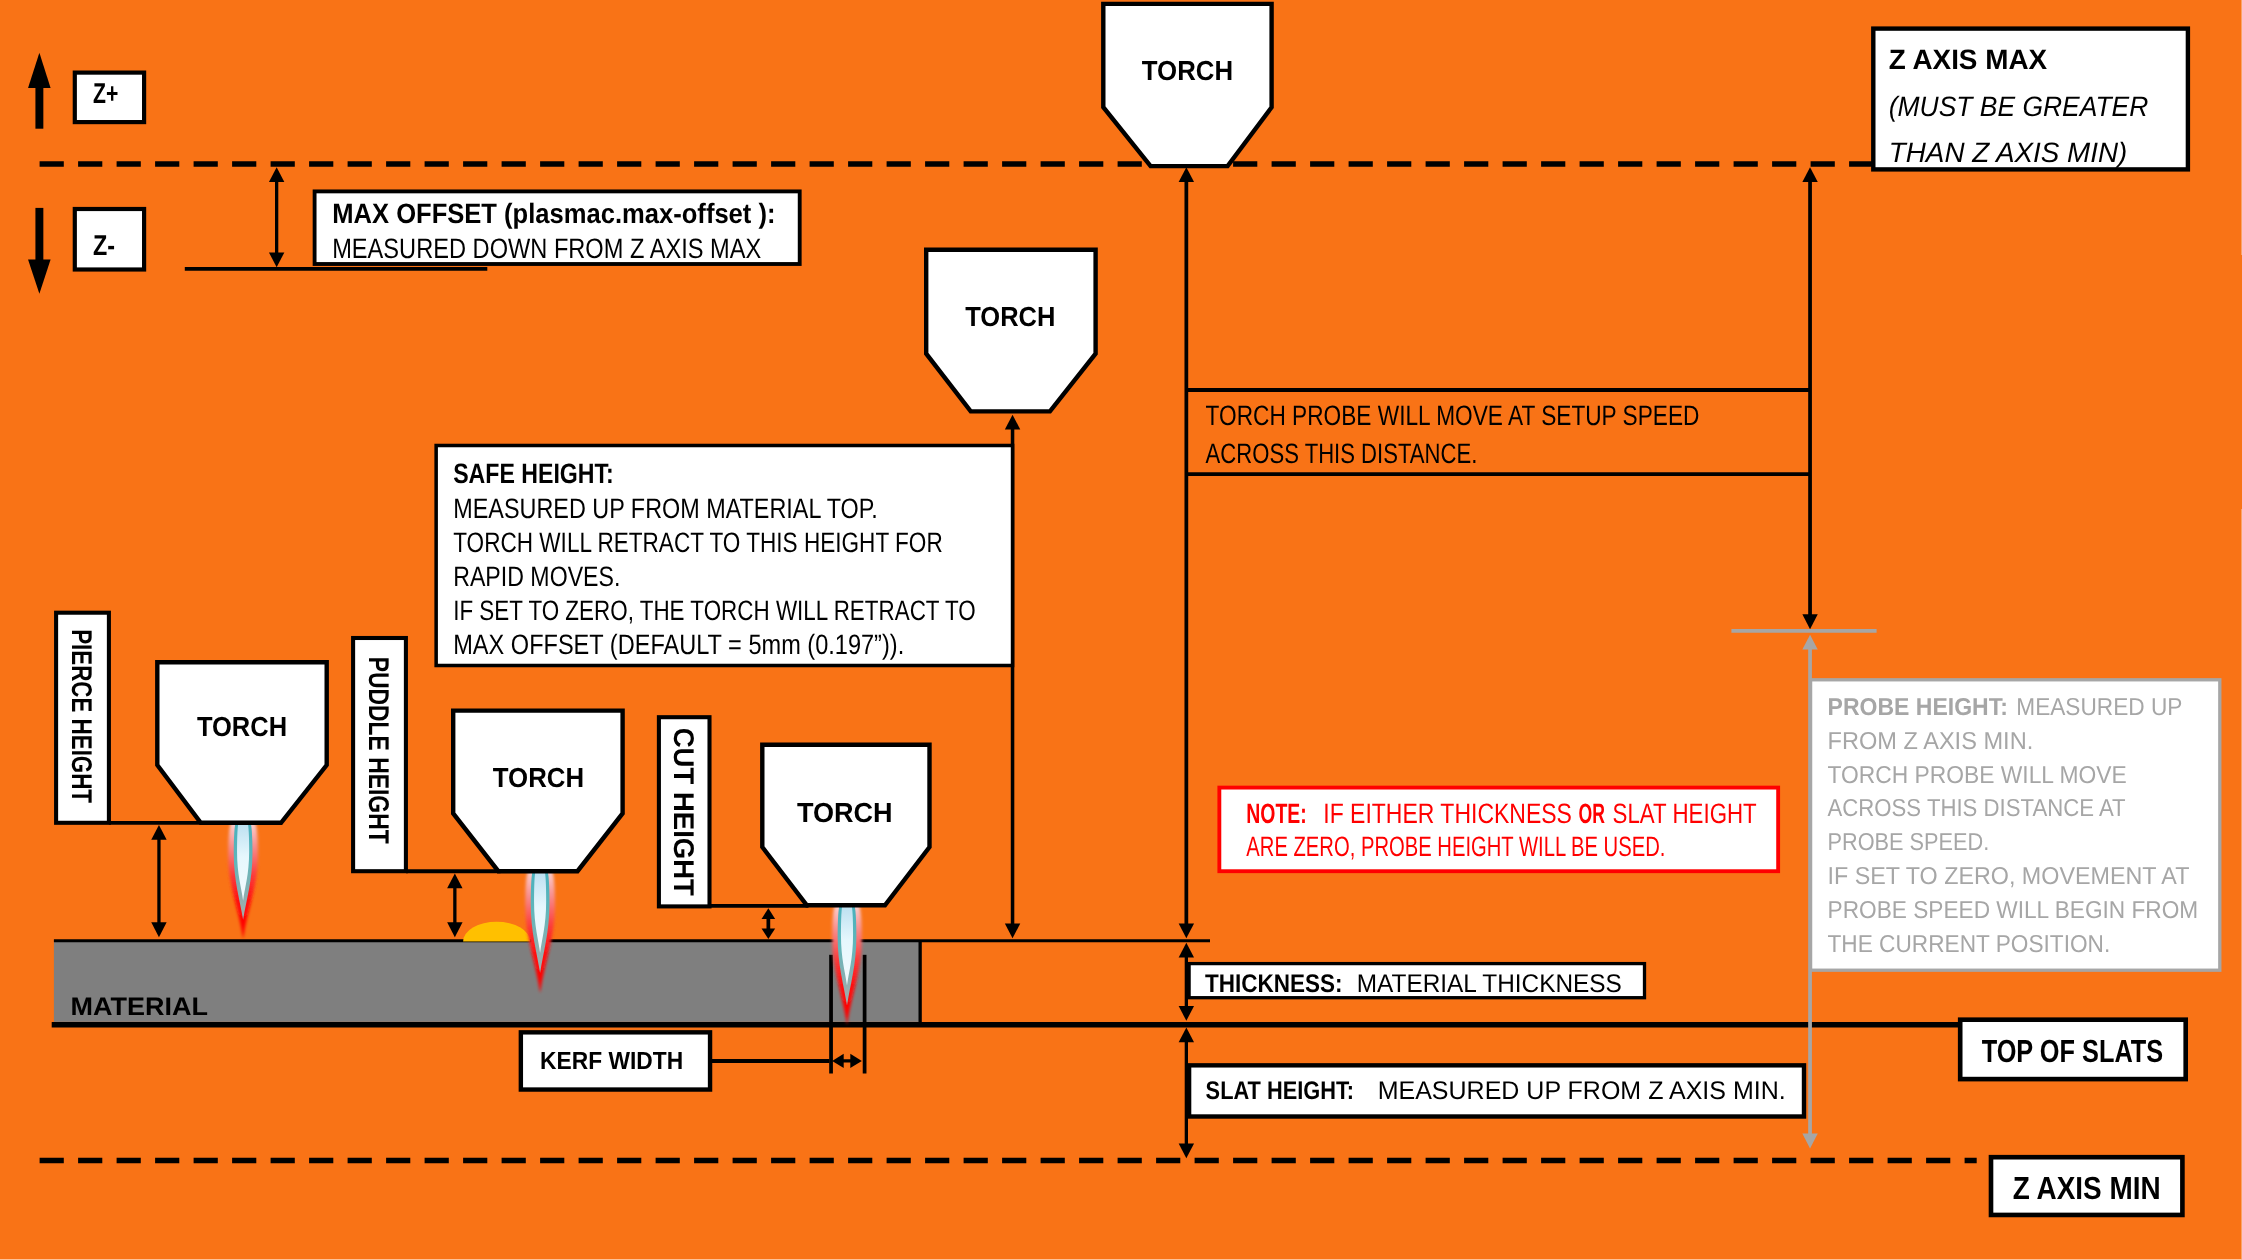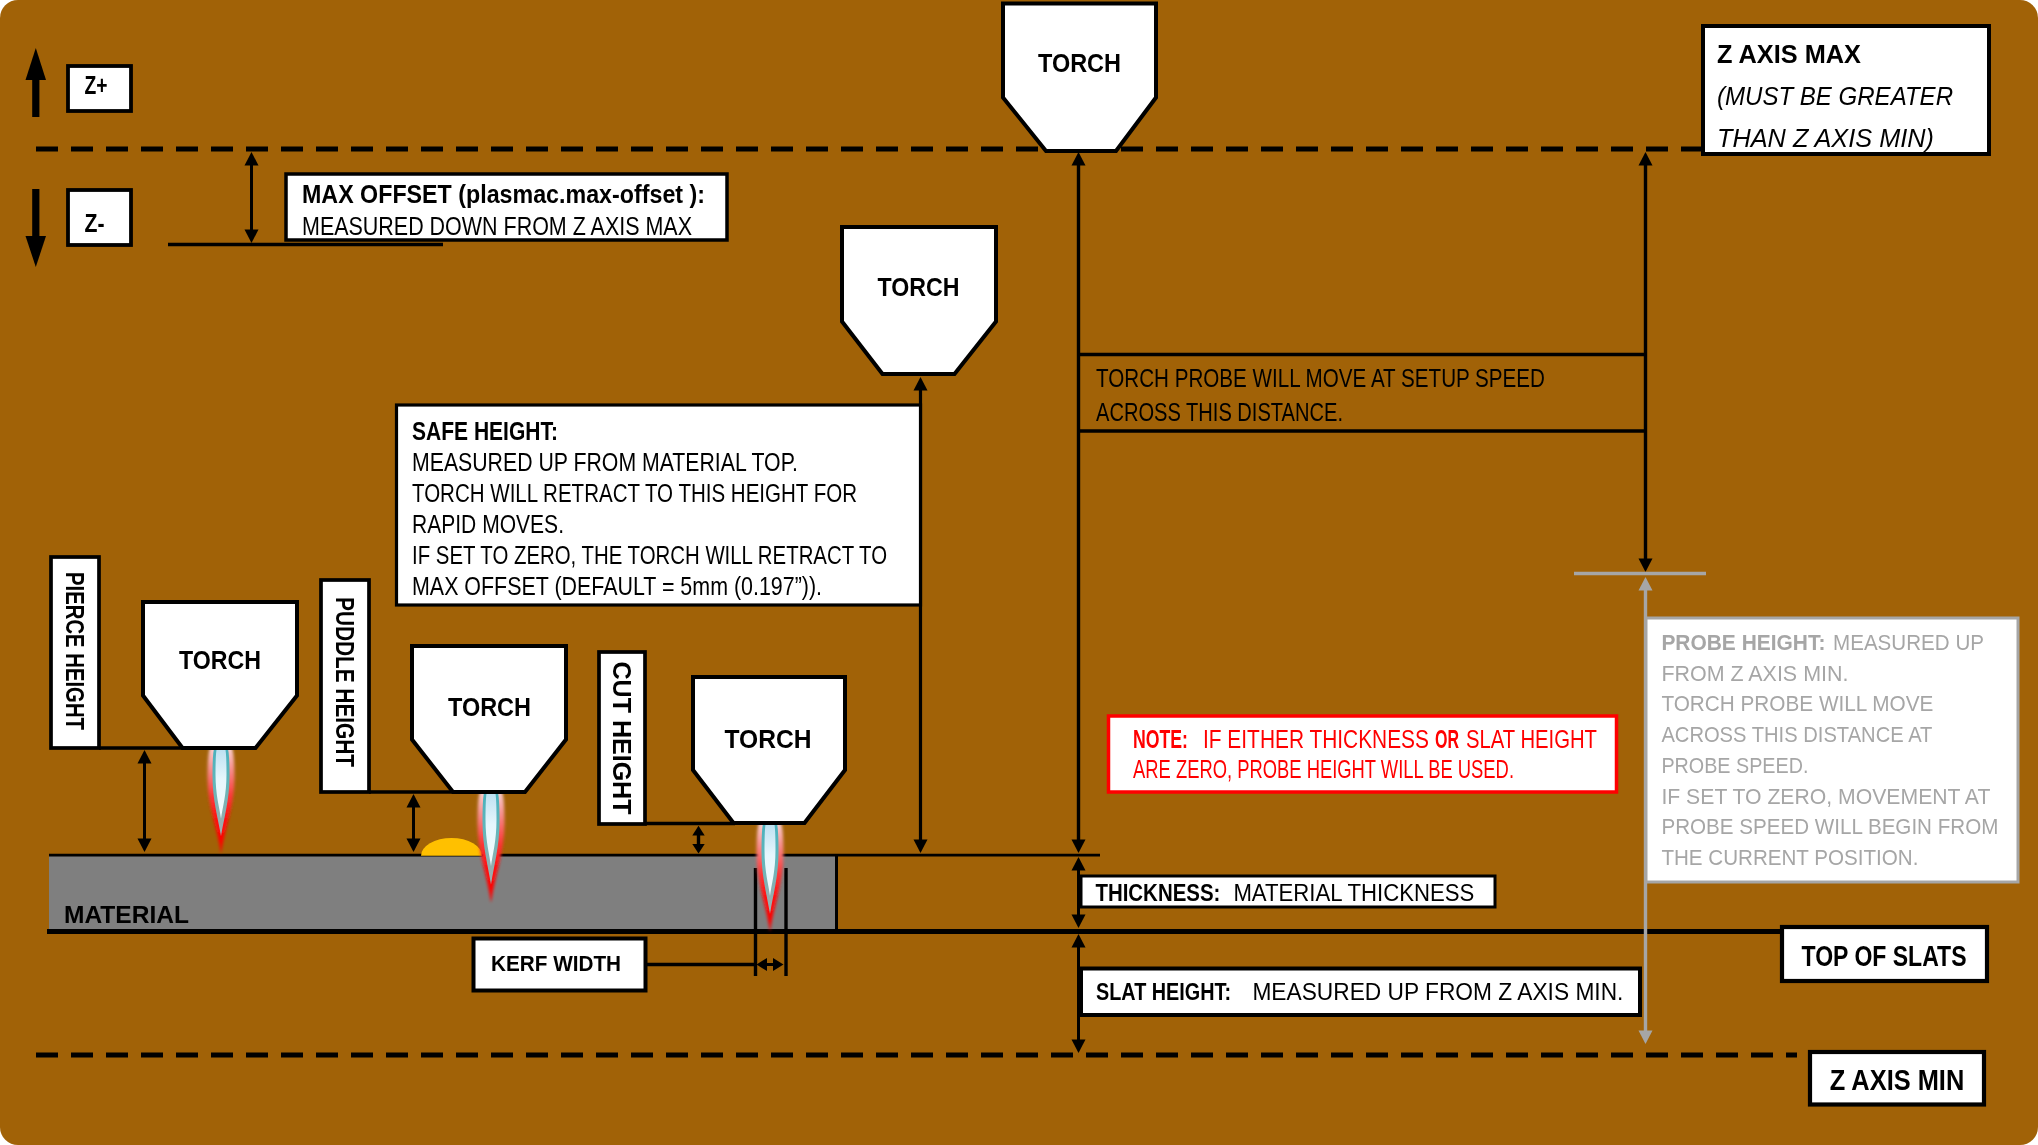--- a/index.html
+++ b/index.html
@@ -1,16 +1,16 @@
 <!DOCTYPE html>
 <html><head>
 <meta charset="utf-8">
 <style>
 html,body{margin:0;padding:0;background:#fff;}
-#wrap{position:relative;width:2038px;height:1145px;background:#a16207;overflow:hidden;border-radius:18px;}
+#wrap{position:relative;width:2038px;height:1145px;background:#f97316;overflow:hidden;}
 svg{position:absolute;left:0;top:0;}
 text{font-family:"Liberation Sans",sans-serif;}
 .b{font-weight:bold}
 .i{font-style:italic}
 </style>
 </head>
 <body>
 <div id="wrap">
 <svg width="2038" height="1145" viewBox="0 0 2038 1145">
 <defs>

